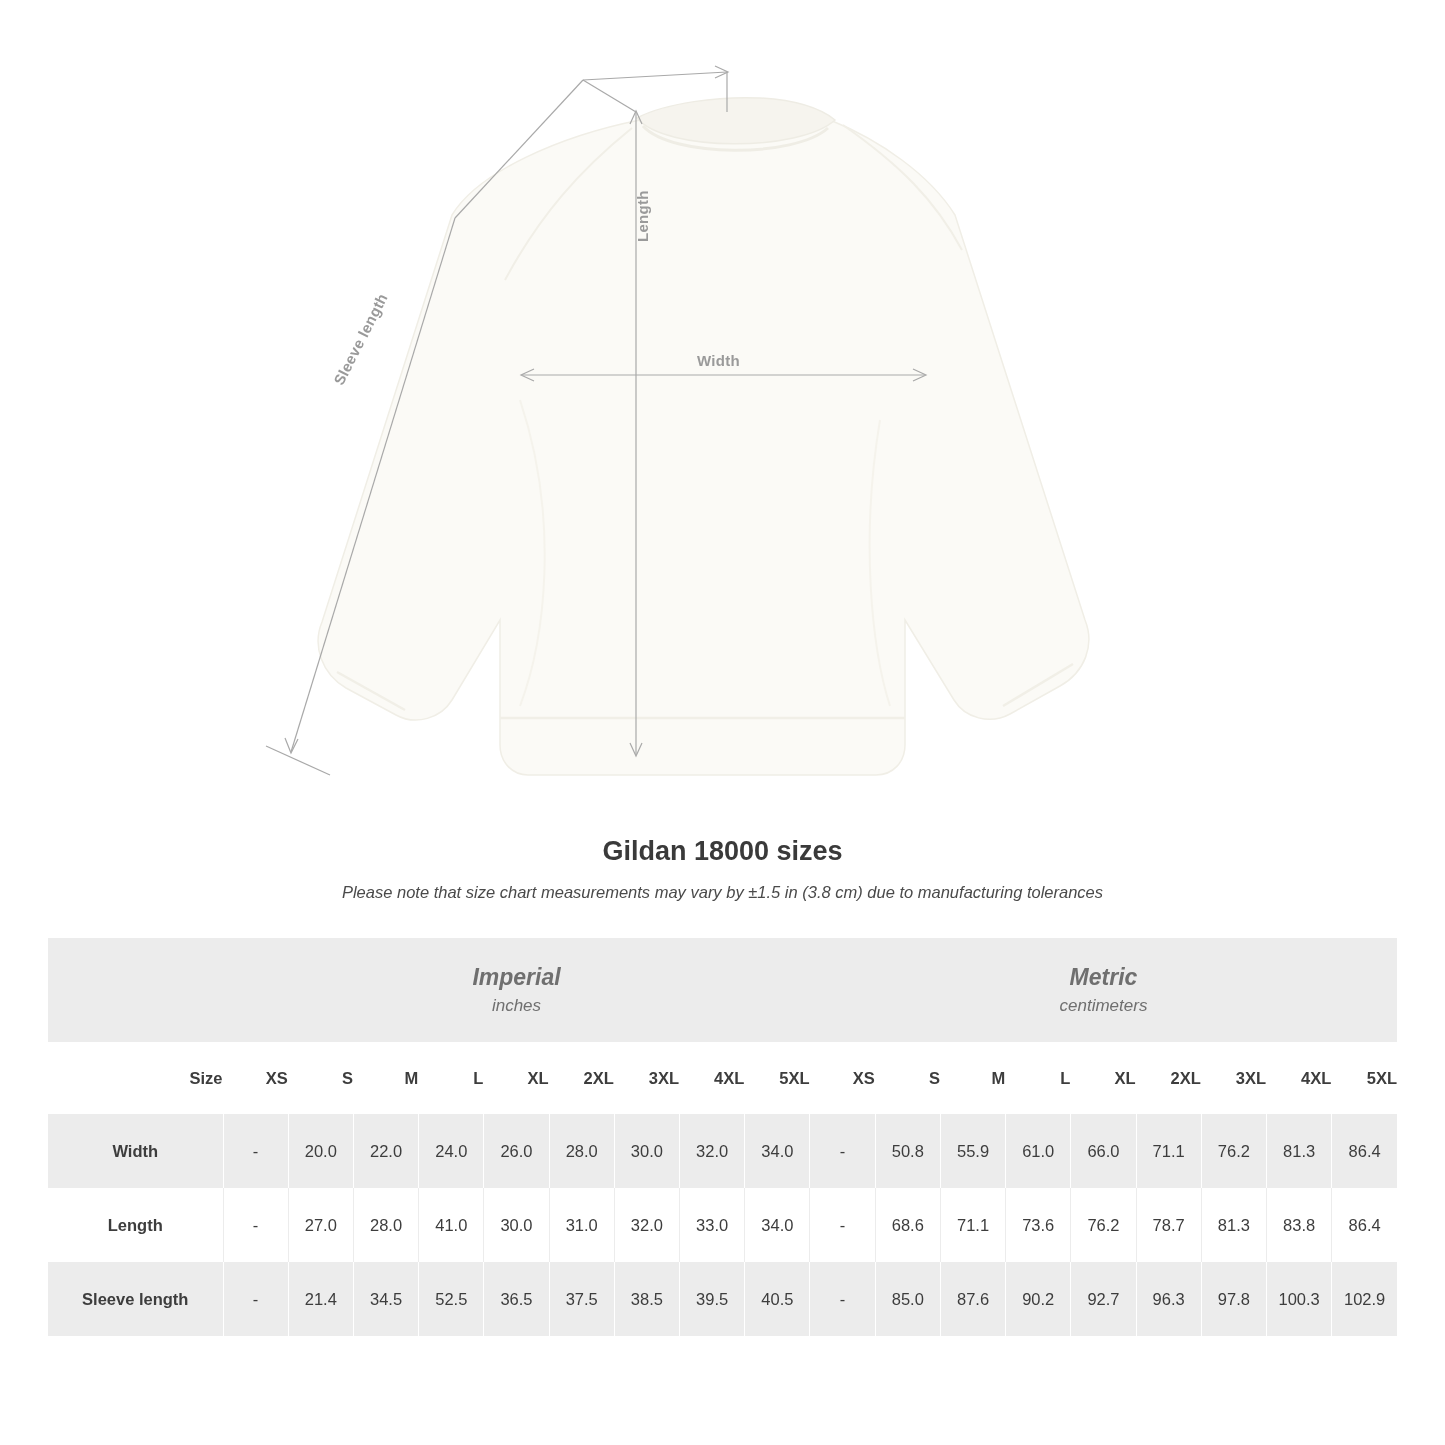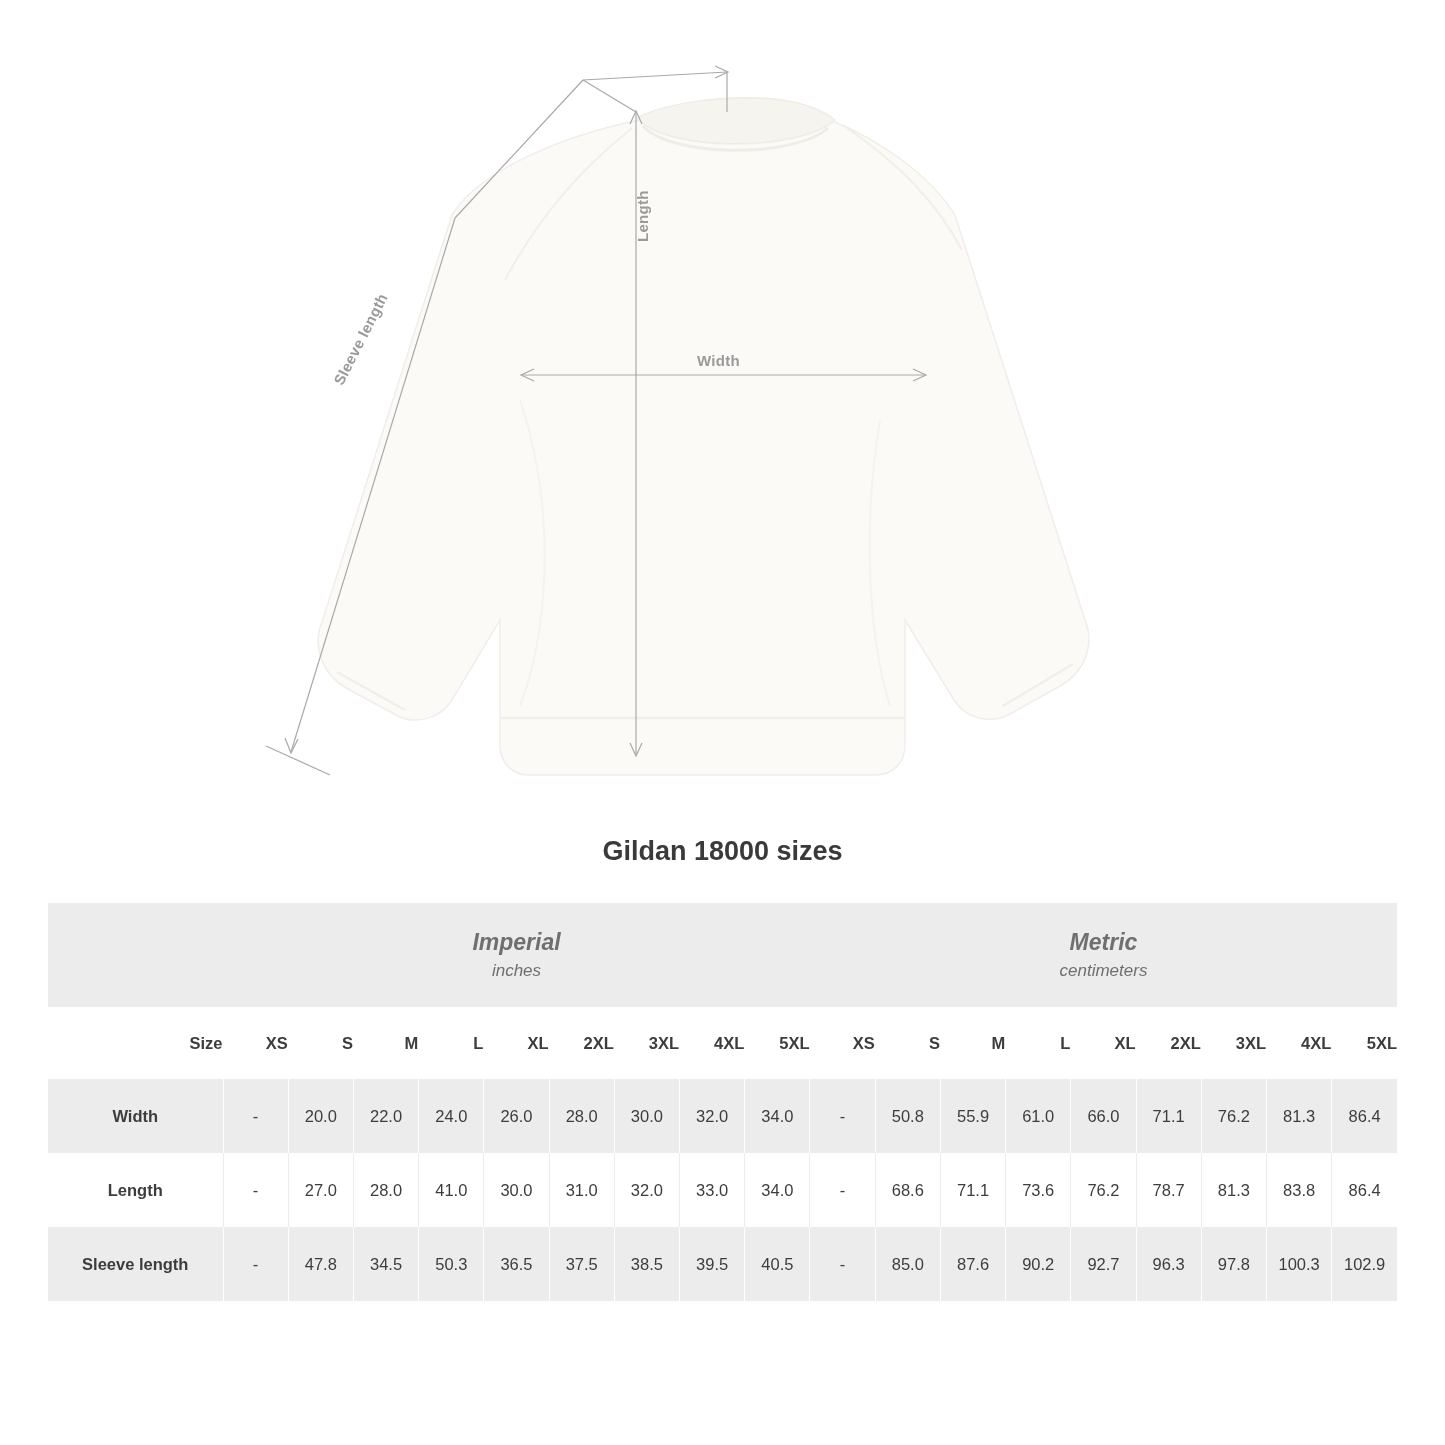--- a/index.html
+++ b/index.html
@@ -223,20 +223,21 @@
       </g>
     </svg>
 
     <div class="dim-label width-label">Width</div>
     <div class="dim-label length-label">Length</div>
     <div class="dim-label sleeve-label">Sleeve length</div>
   </div>
 
   <div class="title-block">
     <h1 class="chart-title">Gildan 18000 sizes</h1>
+    <p class="chart-note">Please note that size chart measurements may vary by ±1.5 in (3.8 cm) due to manufacturing tolerances</p>
   </div>
 
   <div class="table-wrap">
     <table class="size-table">
       <colgroup>
         <col class="label-col">
         <col span="18">
       </colgroup>
       <tbody>
         <tr>
@@ -309,23 +310,23 @@
             <td class="sizecell">73.6</td>
             <td class="sizecell">76.2</td>
             <td class="sizecell">78.7</td>
             <td class="sizecell">81.3</td>
             <td class="sizecell">83.8</td>
             <td class="sizecell">86.4</td>
           </tr>
           <tr class="data-row row-shaded">
             <td class="rowlabel">Sleeve length</td>
             <td class="sizecell">-</td>
-            <td class="sizecell">47.8</td>
+            <td class="sizecell">21.4</td>
             <td class="sizecell">34.5</td>
-            <td class="sizecell">50.3</td>
+            <td class="sizecell">52.5</td>
             <td class="sizecell">36.5</td>
             <td class="sizecell">37.5</td>
             <td class="sizecell">38.5</td>
             <td class="sizecell">39.5</td>
             <td class="sizecell">40.5</td>
             <td class="sizecell">-</td>
             <td class="sizecell">85.0</td>
             <td class="sizecell">87.6</td>
             <td class="sizecell">90.2</td>
             <td class="sizecell">92.7</td>

